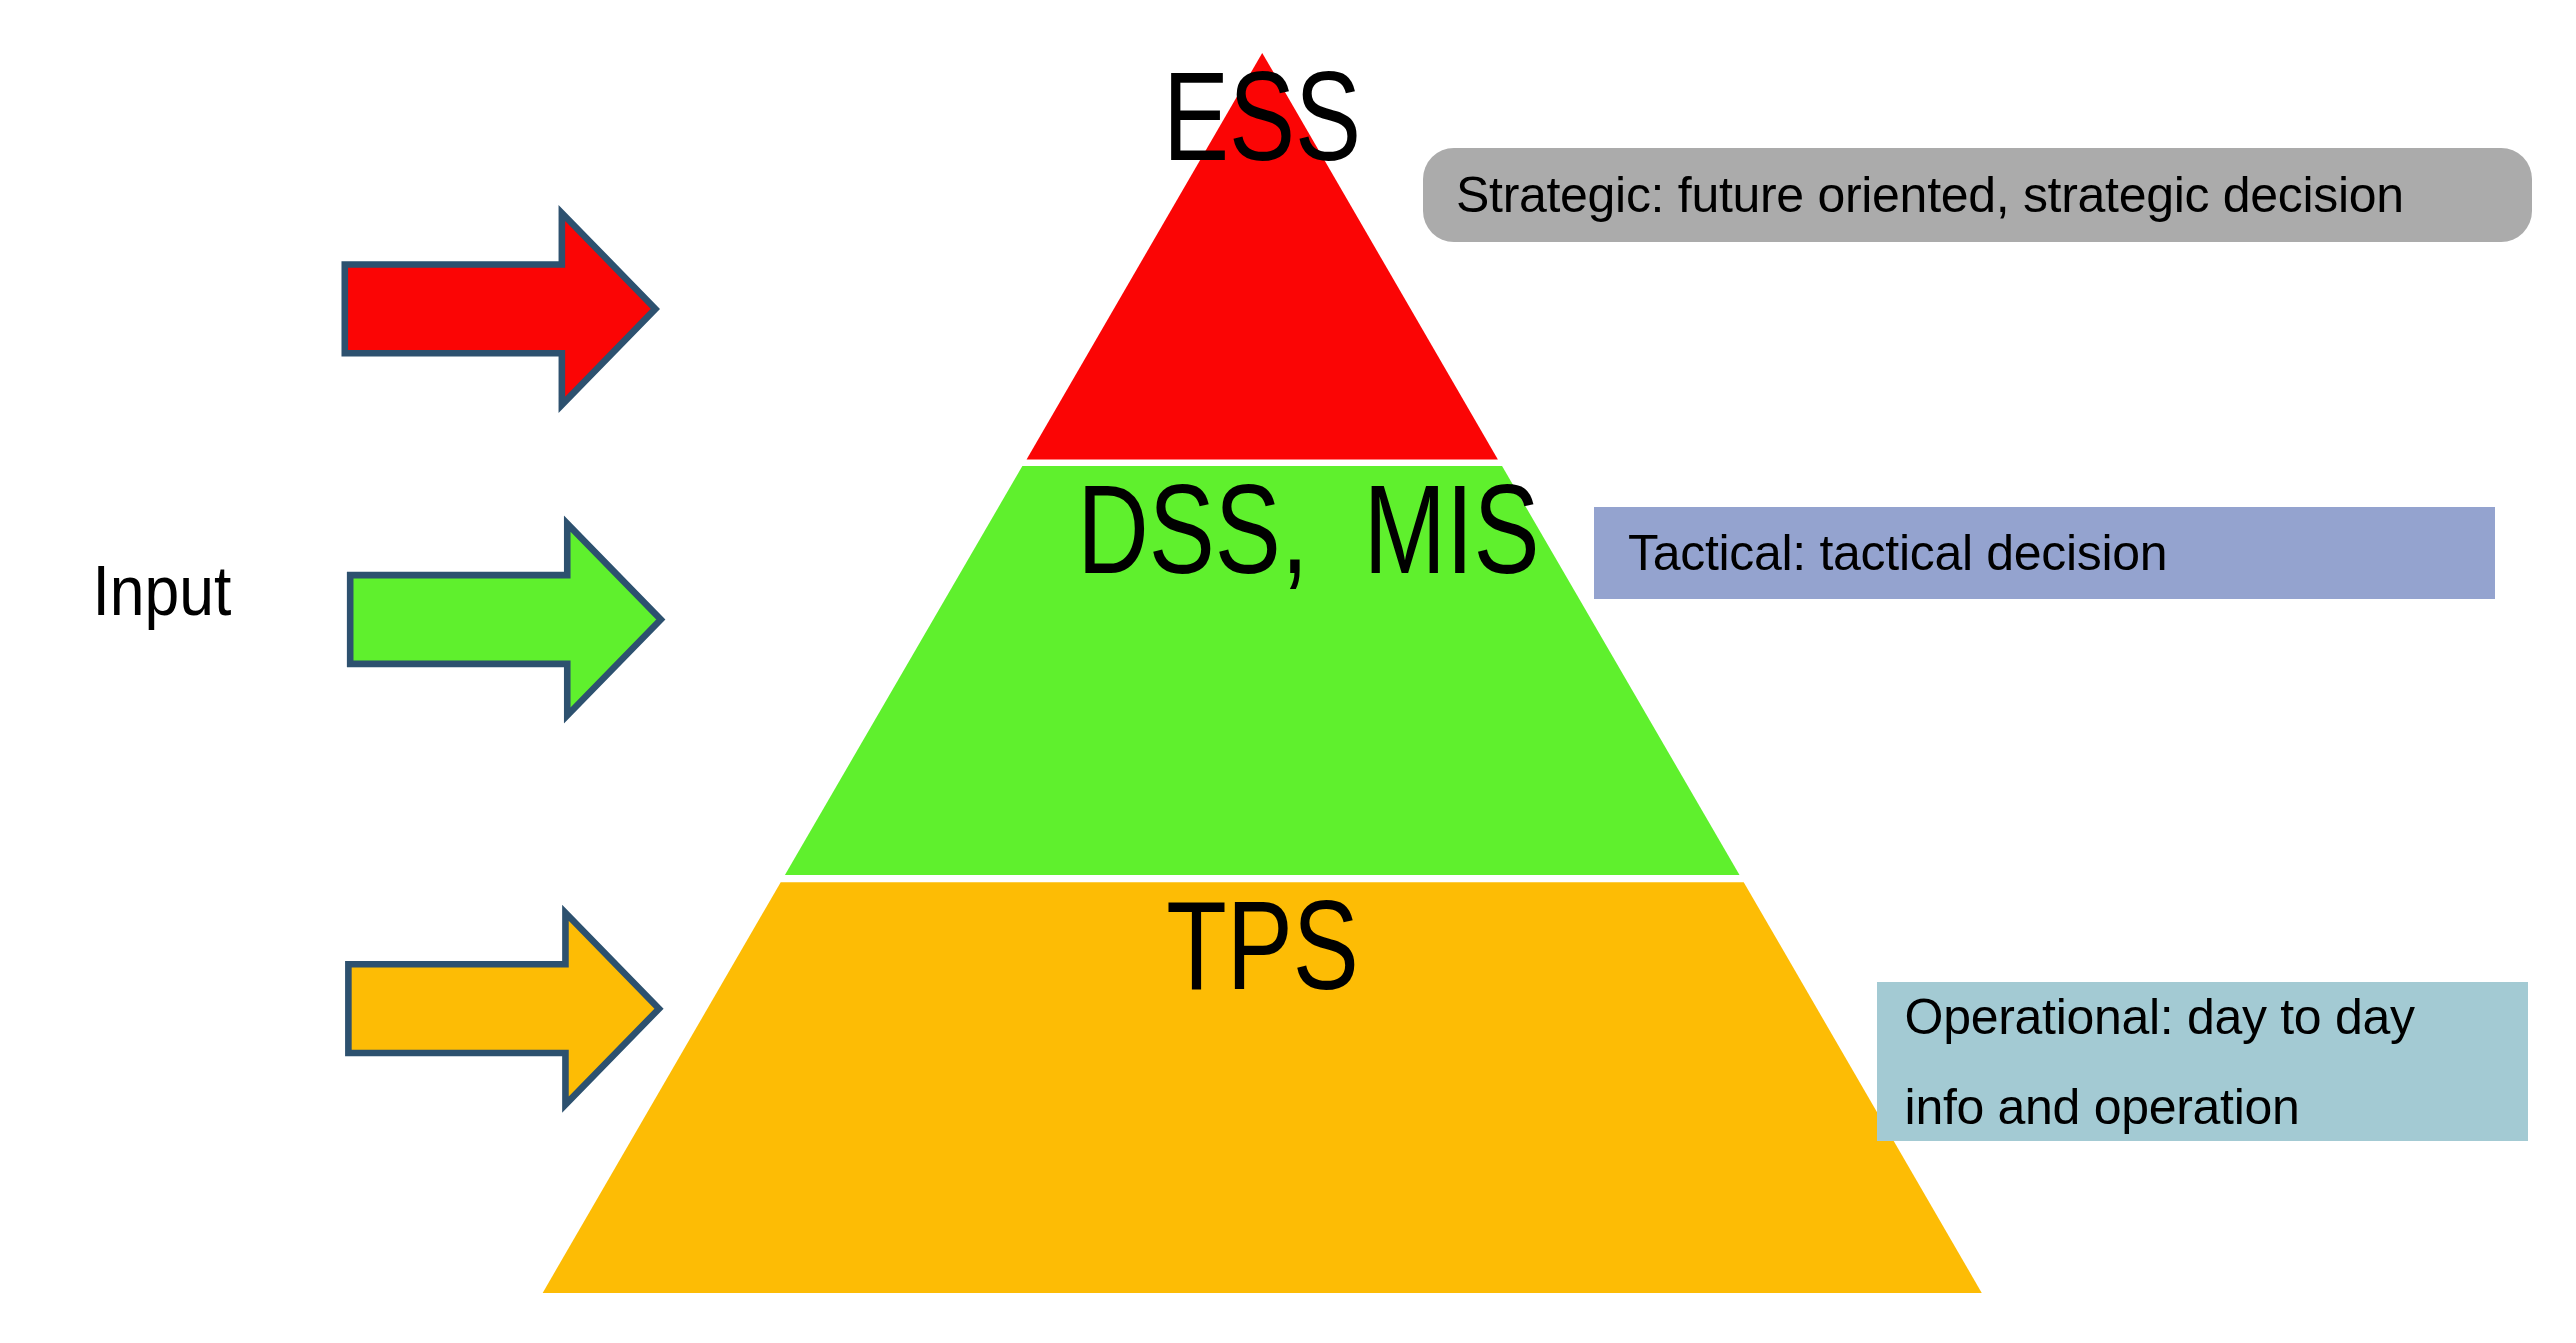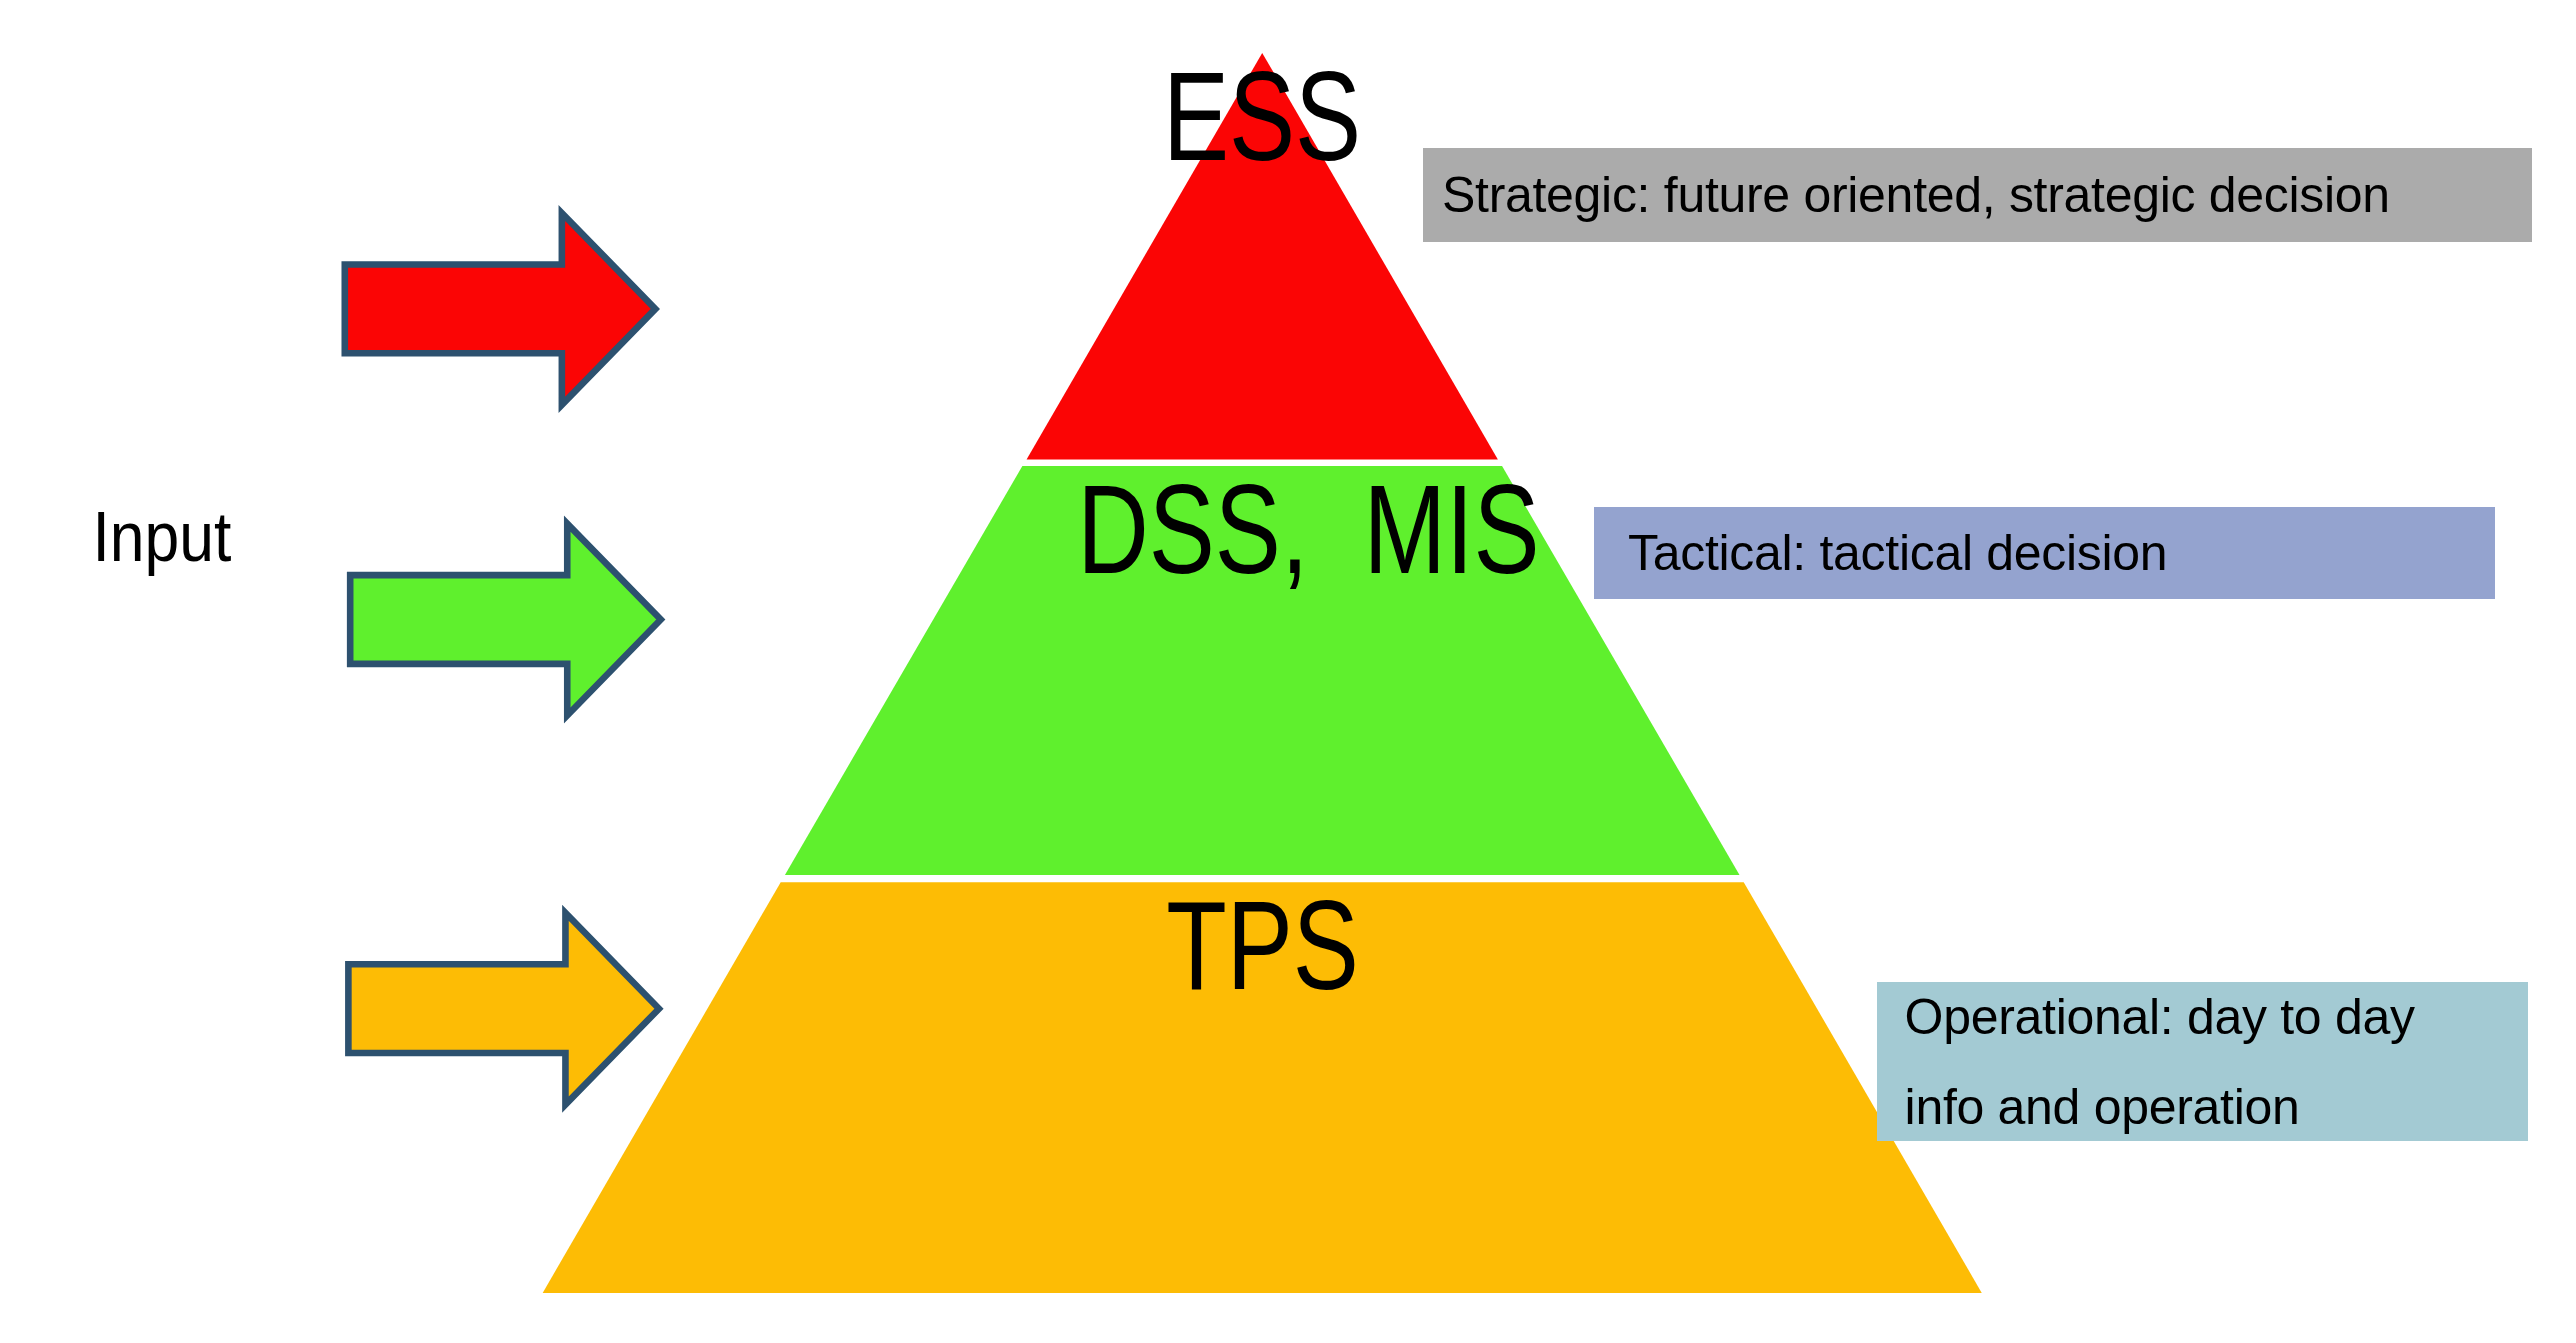--- a/index.html
+++ b/index.html
@@ -42,21 +42,21 @@
     display: flex;
     flex-direction: column;
     justify-content: center;
     font-size: 50px;
     letter-spacing: -0.3px;
     line-height: 1.32;
     color: #000000;
     white-space: nowrap;
     box-sizing: border-box;
   }
-  .annotation-box.strategic   { background: #ABABAB; padding-left: 19px; }
+  .annotation-box.strategic   { background: #ABABAB; padding-left: 33px; border-radius: 31px; }
   .annotation-box.tactical    { background: #94A3CF; padding-left: 34px; }
   .annotation-box.operational { background: #A3CAD3; padding-left: 27.6px; }
   .annotation-line { display: block; }
 </style>
 </head>
 <body>
 
 <div class="canvas">
 
   <svg class="shapes-svg" viewBox="0 0 4296 2241">
@@ -65,21 +65,21 @@
 
     <polygon points="1705,777 2505,777 2901,1459 1309,1459" fill="#5FF02D"></polygon>
 
     <polygon points="1302,1471 2908,1471 3305,2156 905,2156" fill="#FDBC05"></polygon>
 
     <polygon points="575,441 937,441 937,355 1093,515 937,675 937,589 575,589" stroke="#2D516F" stroke-width="11" stroke-linejoin="miter" fill="#FB0505"></polygon>
     <polygon points="584,959 946,959 946,873 1102,1033 946,1193 946,1107 584,1107" stroke="#2D516F" stroke-width="11" stroke-linejoin="miter" fill="#5FF02D"></polygon>
     <polygon points="581,1608 943,1608 943,1522 1099,1682 943,1842 943,1756 581,1756" stroke="#2D516F" stroke-width="11" stroke-linejoin="miter" fill="#FDBC05"></polygon>
   </svg>
 
-  <div class="overlay" style="left:60px; top:496px; width:204px; height:96px;">
+  <div class="overlay" style="left:60px; top:550px; width:204px; height:96px;">
     <span class="input-label">Input</span>
   </div>
 
   <div class="overlay" style="left:1027px; top:53px; width:471px; height:407px;">
     <span class="level-label">ESS</span>
   </div>
 
   <div class="overlay" style="left:831px; top:466px; width:955px; height:455px;">
     <span class="level-label">DSS,&nbsp; MIS</span>
   </div>

